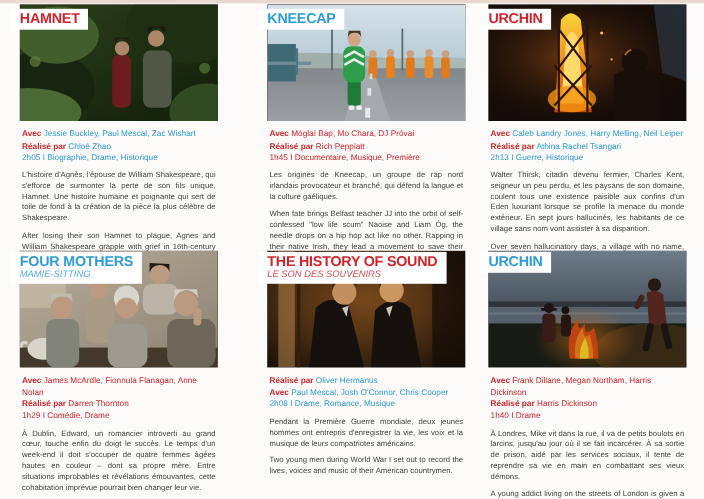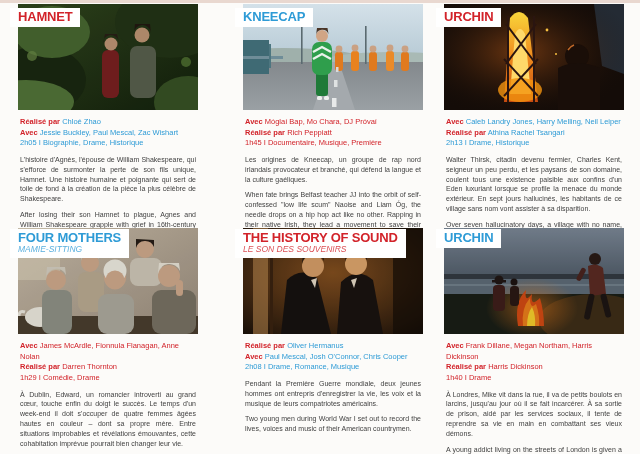--- a/index.html
+++ b/index.html
@@ -58,22 +58,22 @@
         <rect x="112" y="42" width="26" height="52" rx="7" fill="#5c6350"></rect>
         <circle cx="124" cy="31" r="7.5" fill="#c49a78"></circle>
         <path d="M116 30 a8.5 8.5 0 0 1 17 -1 l-1 -9 -15 0 z" fill="#241a12"></path>
         <rect x="0" y="0" width="180" height="106" fill="#000" opacity=".12"></rect>
       </svg>
     </div>
     <div class="titlebox">
       <h2 class="title red">HAMNET</h2>
     </div>
     <div class="credits">
+      <p class="credit-line"><span class="lbl">Avec</span> <span class="blue">Jessie Buckley, Paul Mescal, Zac Wishart</span></p>
       <p class="credit-line"><span class="lbl">Réalisé par</span> <span class="blue">Chloé Zhao</span></p>
-      <p class="credit-line"><span class="lbl">Avec</span> <span class="blue">Jessie Buckley, Paul Mescal, Zac Wishart</span></p>
       <p class="credit-line blue">2h05 I Biographie, Drame, Historique</p>
     </div>
     <p class="syn">L'histoire d'Agnès, l'épouse de William Shakespeare, qui s'efforce de surmonter la perte de son fils unique, Hamnet. Une histoire humaine et poignante qui sert de toile de fond à la création de la pièce la plus célèbre de Shakespeare.</p>
     <p class="syn">After losing their son Hamnet to plague, Agnes and William Shakespeare grapple with grief in 16th-century England. A healer, Agnes must find strength to care for her surviving children while processing her devastating loss.</p>
   </section>
 
   <section class="panel r1 c2">
     <div class="still">
       <svg viewBox="0 0 180 106" preserveAspectRatio="none">
         <defs>
@@ -168,21 +168,21 @@
         <path d="M124 46 a12 12 0 0 1 6 -5" stroke="#c06828" stroke-width="1.6" fill="none"></path>
         <path d="M114 64 Q133 54 156 64 L156 106 L114 106 Z" fill="#190e09"></path>
       </svg>
     </div>
     <div class="titlebox">
       <h2 class="title red">URCHIN</h2>
     </div>
     <div class="credits">
       <p class="credit-line"><span class="lbl">Avec</span> <span class="blue">Caleb Landry Jones, Harry Melling, Neil Leiper</span></p>
       <p class="credit-line"><span class="lbl">Réalisé par</span> <span class="blue">Athina Rachel Tsangari</span></p>
-      <p class="credit-line blue">2h13 I Drame, Historique</p>
+      <p class="credit-line blue">2h13 I Guerre, Historique</p>
     </div>
     <p class="syn">Walter Thirsk, citadin devenu fermier, Charles Kent, seigneur un peu perdu, et les paysans de son domaine, coulent tous une existence paisible aux confins d'un Eden luxuriant lorsque se profile la menace du monde extérieur. En sept jours hallucinés, les habitants de ce village sans nom vont assister à sa disparition.</p>
     <p class="syn">Over seven hallucinatory days, a village with no name, in an undefined time and place, disappears.</p>
   </section>
 
   <section class="panel r2 c1">
     <div class="still">
       <svg viewBox="0 0 180 106" preserveAspectRatio="none">
         <defs>
           <linearGradient id="fm-bg" x1="0" y1="0" x2="1" y2="1">

